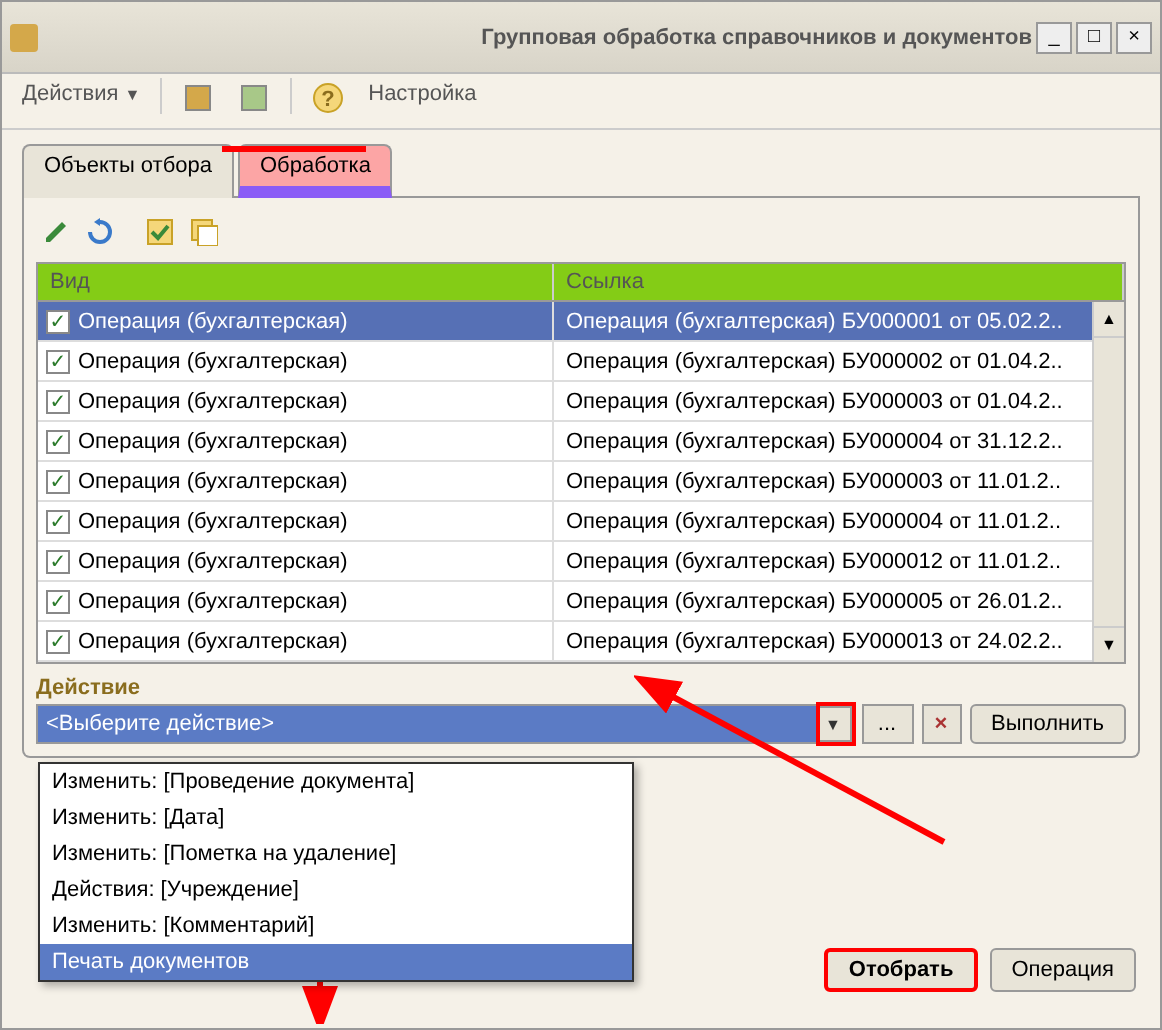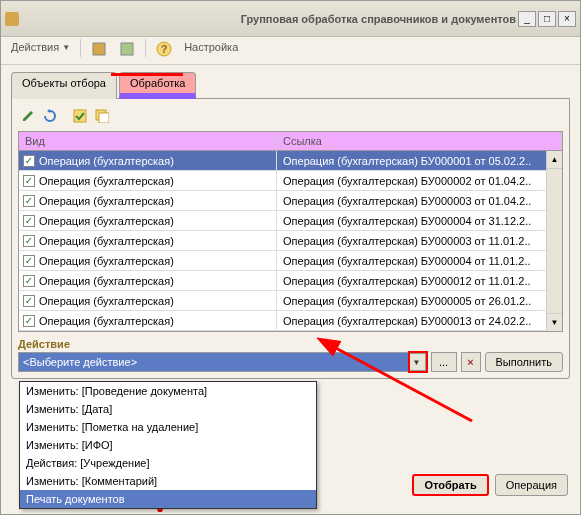--- a/index.html
+++ b/index.html
@@ -22,21 +22,21 @@
 .tab { padding: 4px 10px; border: 1px solid #999; border-bottom: none; margin-right: 2px; background: #e8e4d8; border-radius: 4px 4px 0 0; cursor: pointer; position: relative; top: 1px; }
 .tab.active { background: #fca5a5; border-bottom: 6px solid #8b5cf6; }
 .tab-underline { position: absolute; height: 3px; background: #ff0000; width: 72px; left: 110px; top: 72px; }
 
 .tab-body { border: 1px solid #999; border-top: none; padding: 6px; border-radius: 0 0 4px 4px; }
 
 .mini-toolbar { display: flex; gap: 2px; padding: 2px 0 6px 0; }
 .mini-btn { width: 20px; height: 18px; border: 1px solid transparent; display: flex; align-items: center; justify-content: center; cursor: pointer; }
 
 .table-container { border: 1px solid #999; background: #fff; }
-.thead { display: flex; background: #f0abfc; border-bottom: 1px solid #999; }
+.thead { display: flex; background: #84cc16; border-bottom: 1px solid #999; }
 .th { padding: 3px 6px; color: #555; border-right: 1px solid #ccc; }
 .th1 { width: 258px; }
 .th2 { flex: 1; }
 .tbody { }
 .tr { display: flex; border-bottom: 1px solid #ddd; height: 20px; align-items: center; }
 .tr.selected { background: #5670b5; color: #fff; }
 .td1 { width: 258px; display: flex; align-items: center; padding: 0 4px; border-right: 1px solid #ddd; height: 100%; }
 .td2 { flex: 1; padding: 0 6px; height: 100%; display: flex; align-items: center; white-space: nowrap; overflow: hidden; }
 .chk { width: 12px; height: 12px; border: 1px solid #888; background: #fff; margin-right: 4px; display: flex; align-items: center; justify-content: center; color: #2a7a2a; font-size: 10px; flex-shrink: 0; }
 .scrollbar { width: 16px; background: #e8e4d8; border-left: 1px solid #ccc; }
@@ -240,21 +240,20 @@
 
   <div class="bottom-buttons">
     <button class="bbtn highlighted">Отобрать</button>
     <button class="bbtn">Операция</button>
   </div>
 
   <div class="dropdown-list" id="ddlist">
       <div class="dd-item">Изменить: [Проведение документа]</div>
       <div class="dd-item">Изменить: [Дата]</div>
       <div class="dd-item">Изменить: [Пометка на удаление]</div>
-      <div class="dd-item">Изменить: [ИФО]</div>
       <div class="dd-item">Действия: [Учреждение]</div>
       <div class="dd-item">Изменить: [Комментарий]</div>
       <div class="dd-item highlighted">Печать документов</div>
     </div>
 
   <svg class="arrow-overlay arrow1" width="180" height="95">
     <defs>
         <marker id="ah1" markerWidth="10" markerHeight="10" refX="2" refY="3" orient="auto">
           <path d="M0,0 L0,6 L8,3 Z" fill="#ff0000"></path>
         </marker>

